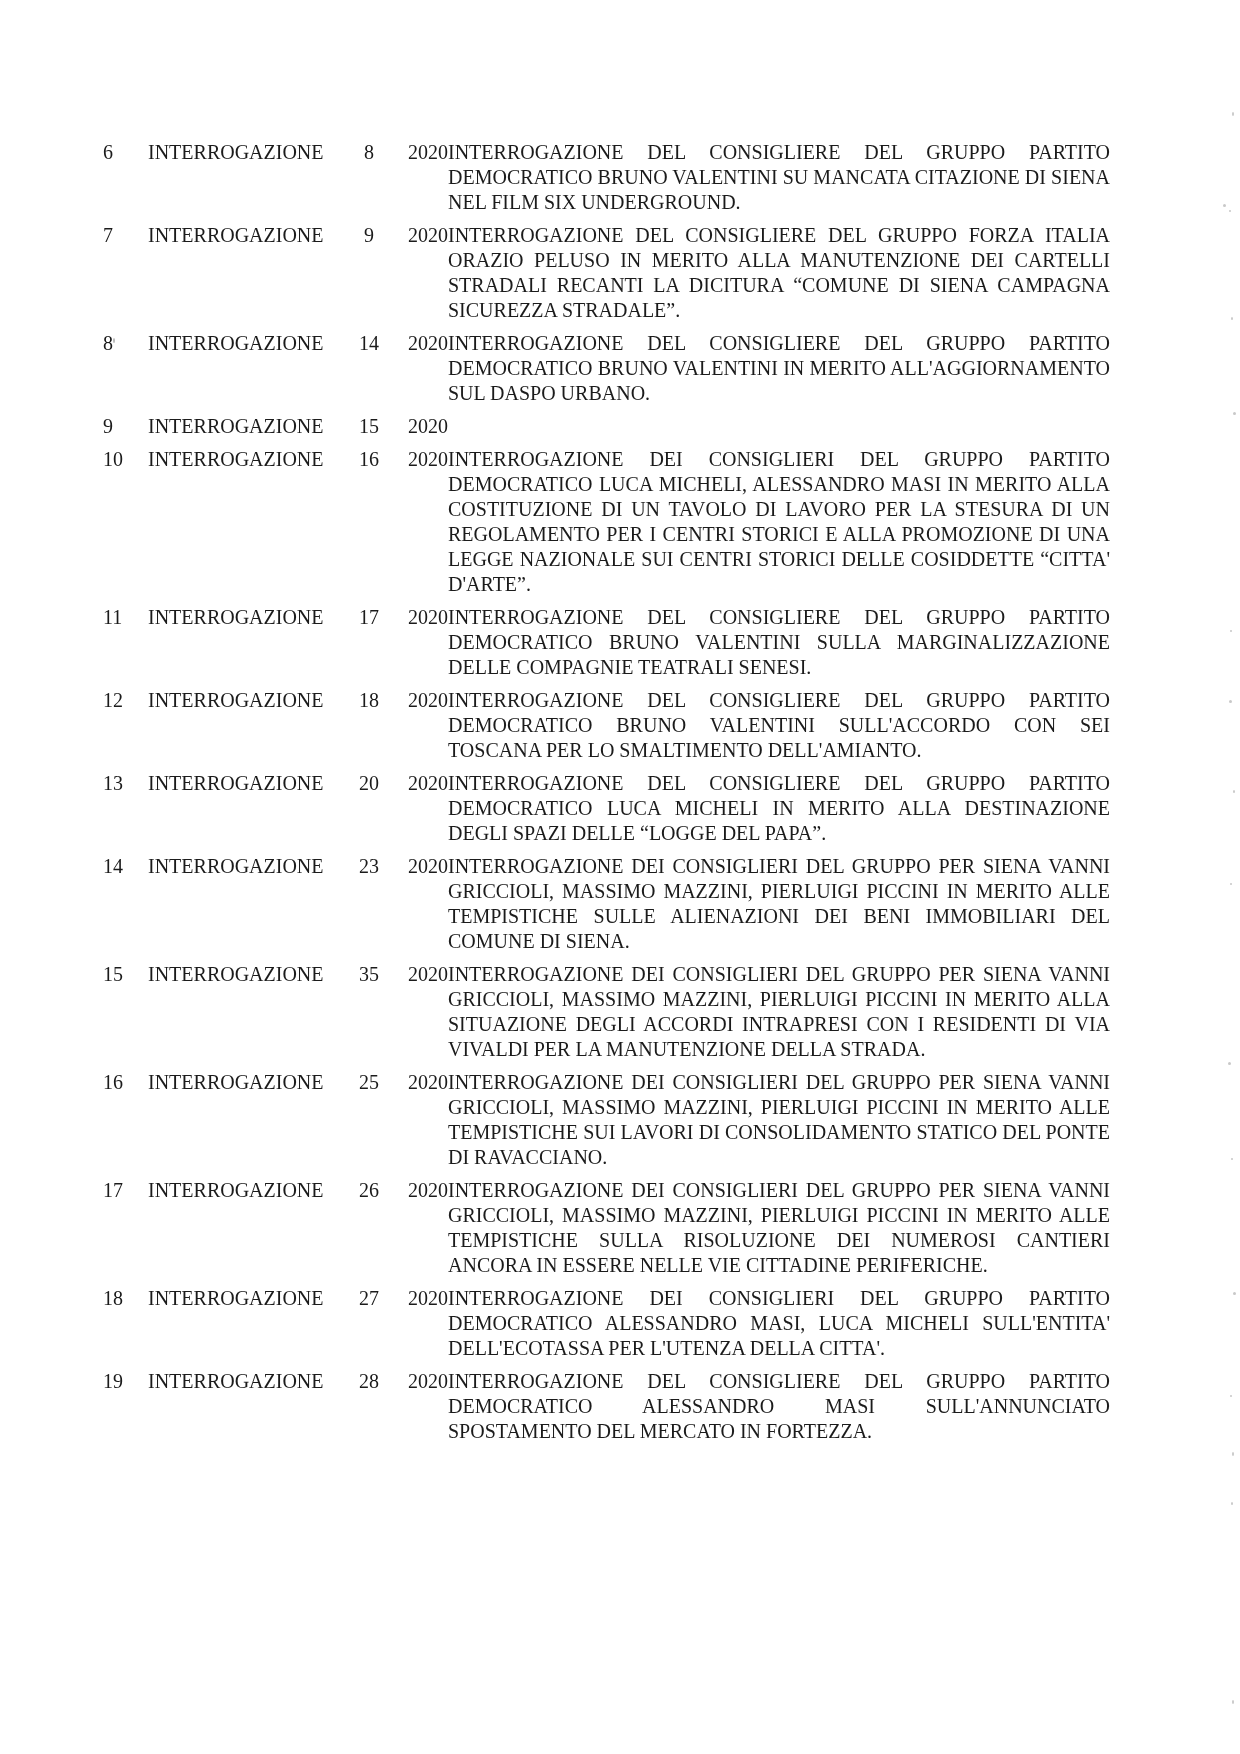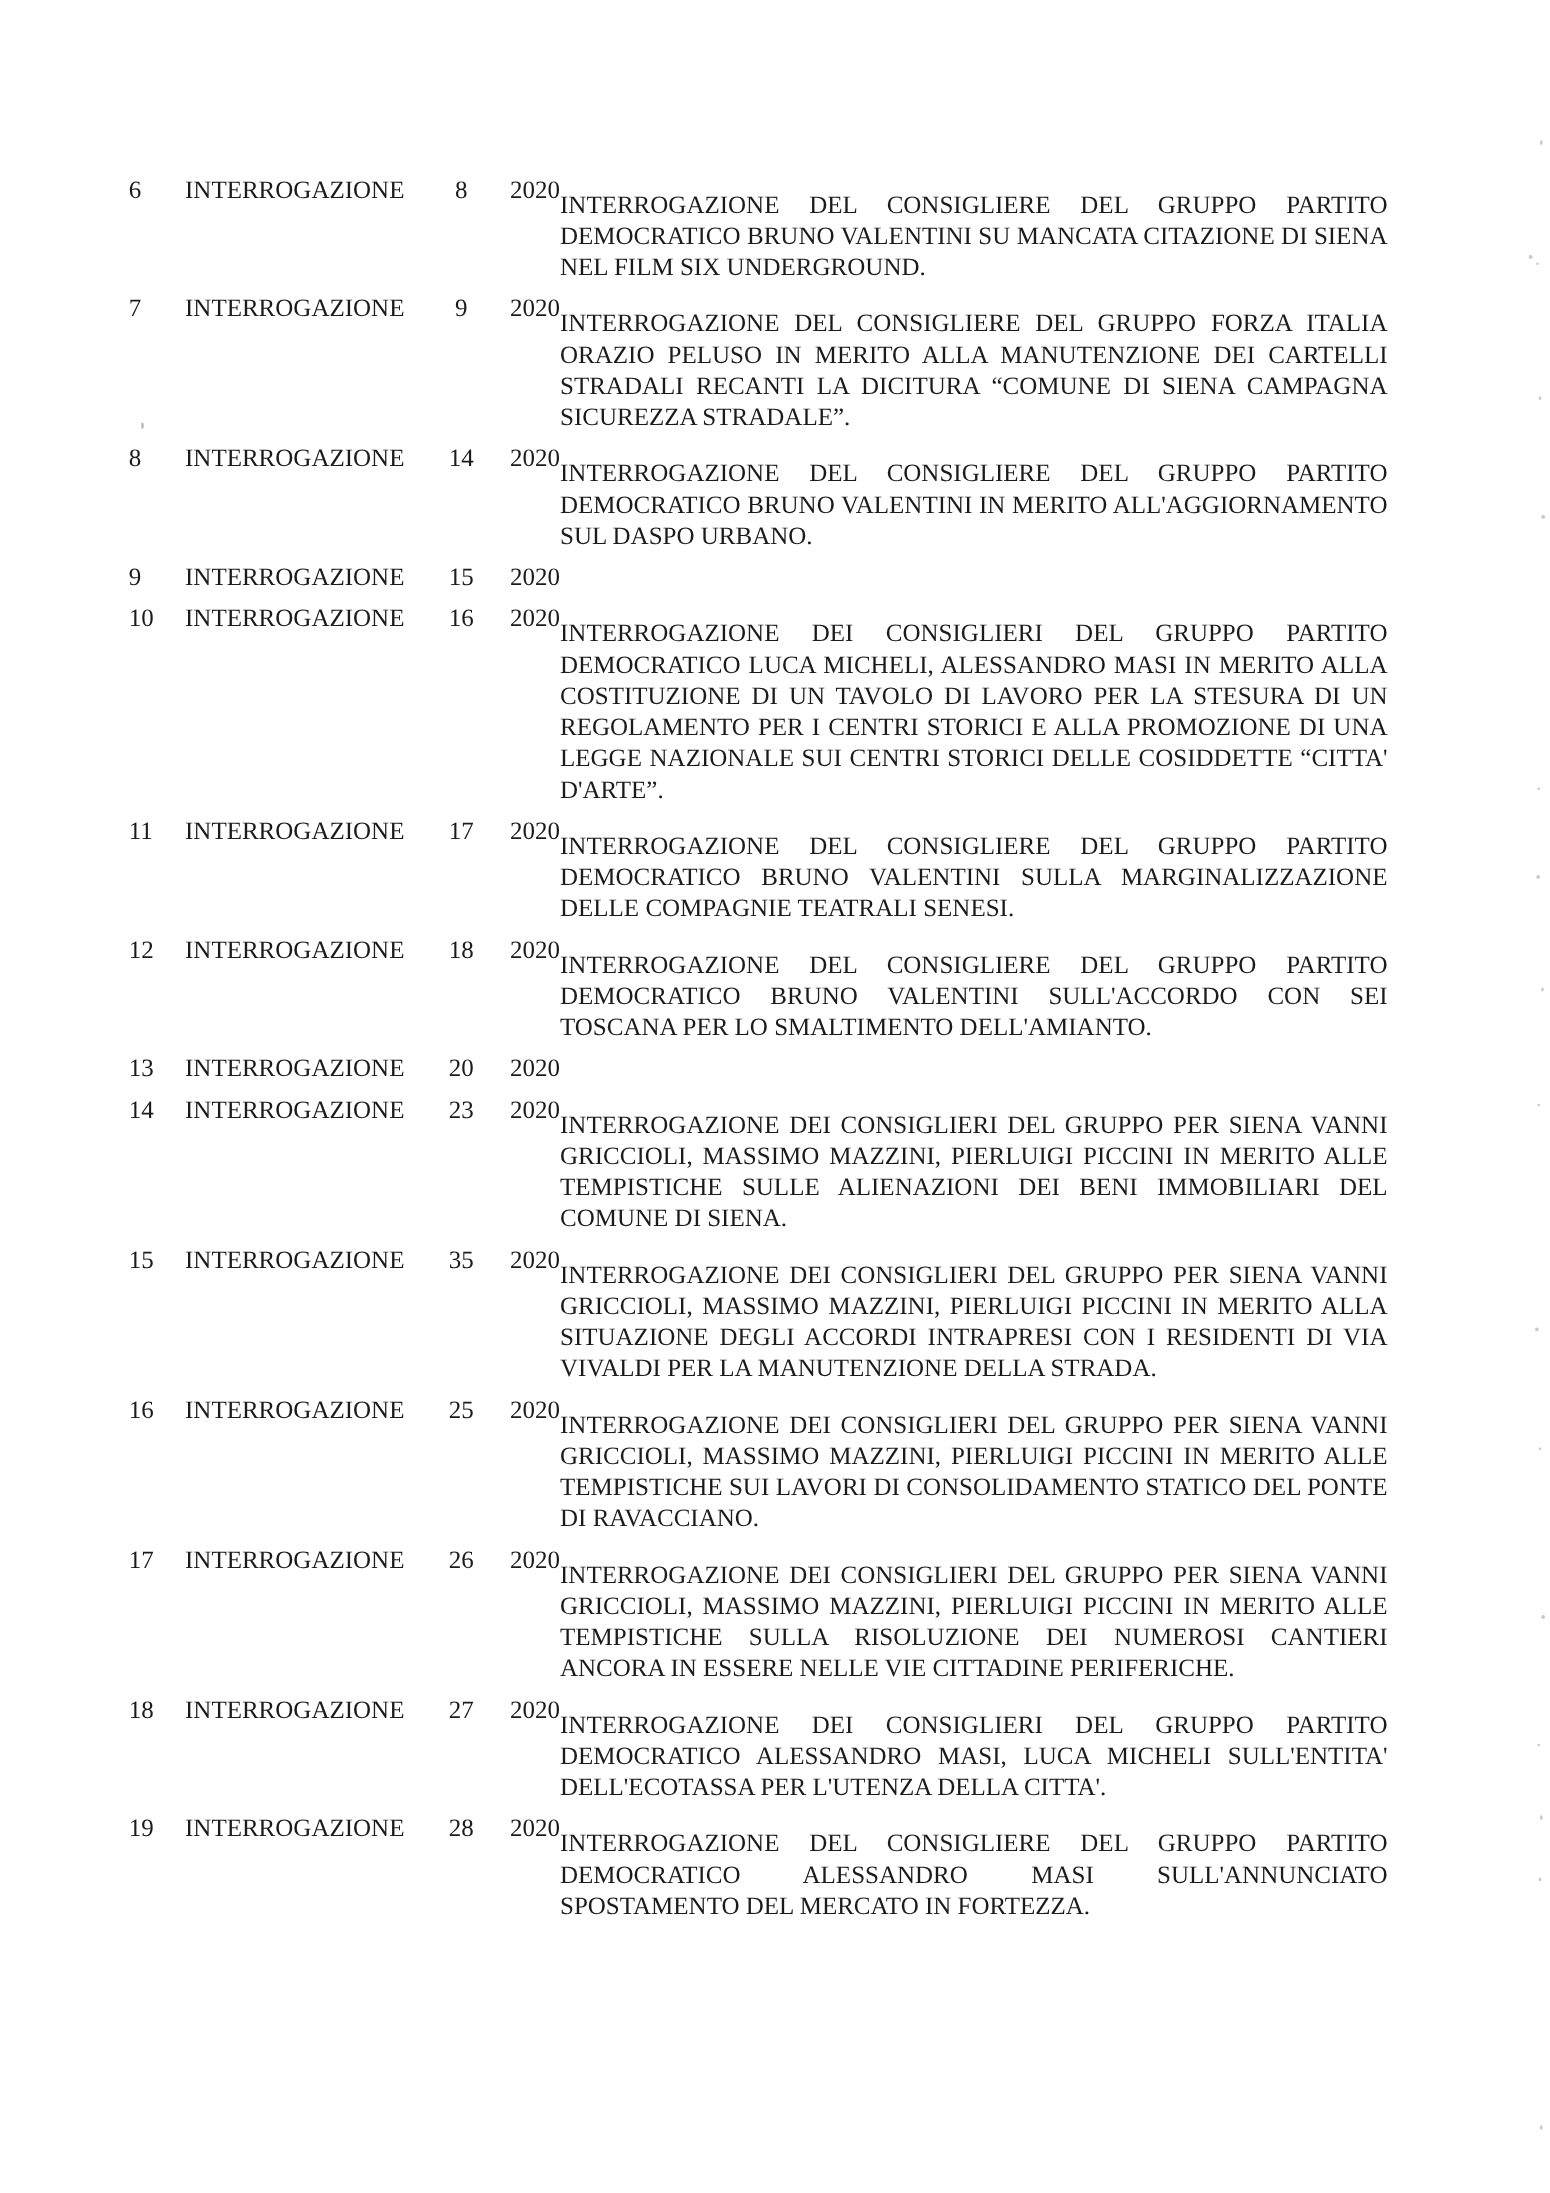--- a/index.html
+++ b/index.html
@@ -38,21 +38,20 @@
     font-family: Liberation Serif, serif;
   }
   .col-number {
     text-align: center;
   }
   .col-year {
     text-align: right;
   }
   .col-desc {
     text-align: justify;
-    margin-top: 12px;
   }
   
   .speck {
     position: absolute;
     width: 3px;
     height: 3px;
     border-radius: 50%;
     background: #9a9a9a;
     opacity: 0.55;
   }
@@ -133,20 +132,21 @@
     <div class="col-number">18</div>
     <div class="col-year">2020</div>
     <div class="col-desc">INTERROGAZIONE DEL CONSIGLIERE DEL GRUPPO PARTITO DEMOCRATICO BRUNO VALENTINI SULL'ACCORDO CON SEI TOSCANA PER LO SMALTIMENTO DELL'AMIANTO.</div>
   </div>
 
   <div class="row">
     <div class="col-index">13</div>
     <div class="col-type">INTERROGAZIONE</div>
     <div class="col-number">20</div>
     <div class="col-year">2020</div>
+    <div class="col-desc">INTERROGAZIONE DEL CONSIGLIERE DEL GRUPPO PARTITO DEMOCRATICO LUCA MICHELI IN MERITO ALLA DESTINAZIONE DEGLI SPAZI DELLE “LOGGE DEL PAPA”.</div>
   </div>
 
   <div class="row">
     <div class="col-index">14</div>
     <div class="col-type">INTERROGAZIONE</div>
     <div class="col-number">23</div>
     <div class="col-year">2020</div>
     <div class="col-desc">INTERROGAZIONE DEI CONSIGLIERI DEL GRUPPO PER SIENA VANNI GRICCIOLI, MASSIMO MAZZINI, PIERLUIGI PICCINI IN MERITO ALLE TEMPISTICHE SULLE ALIENAZIONI DEI BENI IMMOBILIARI DEL COMUNE DI SIENA.</div>
   </div>
 

